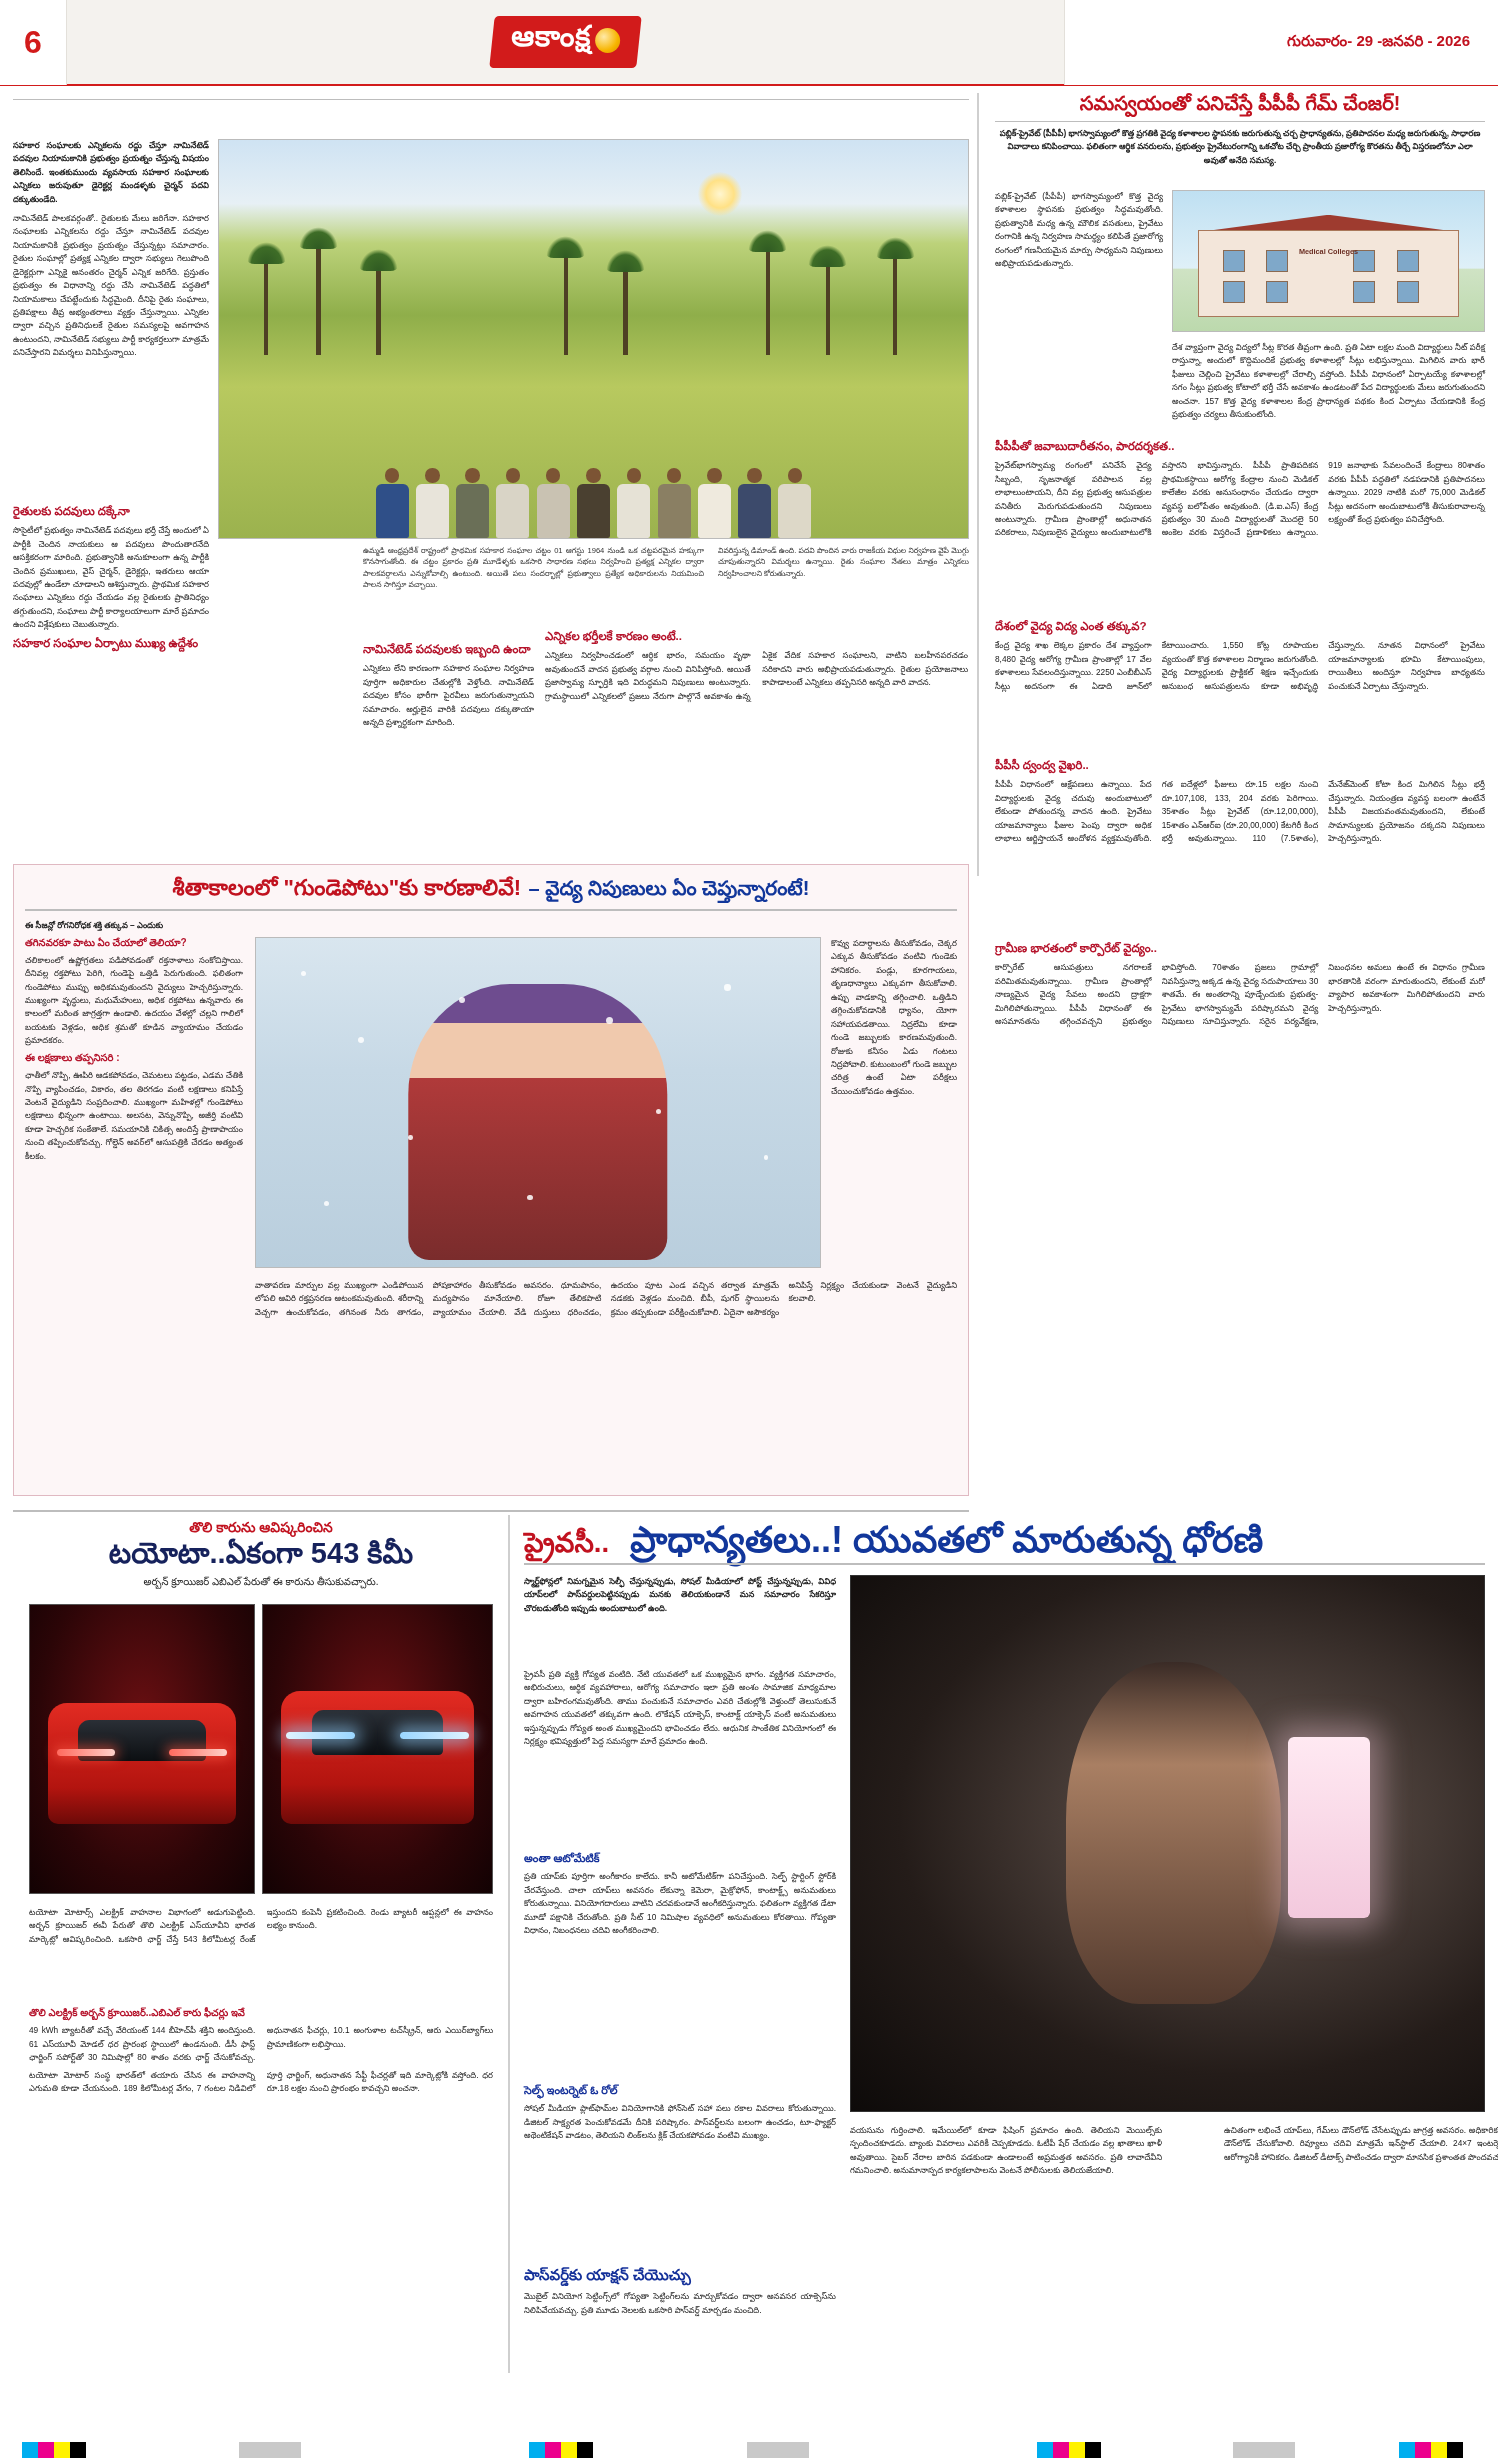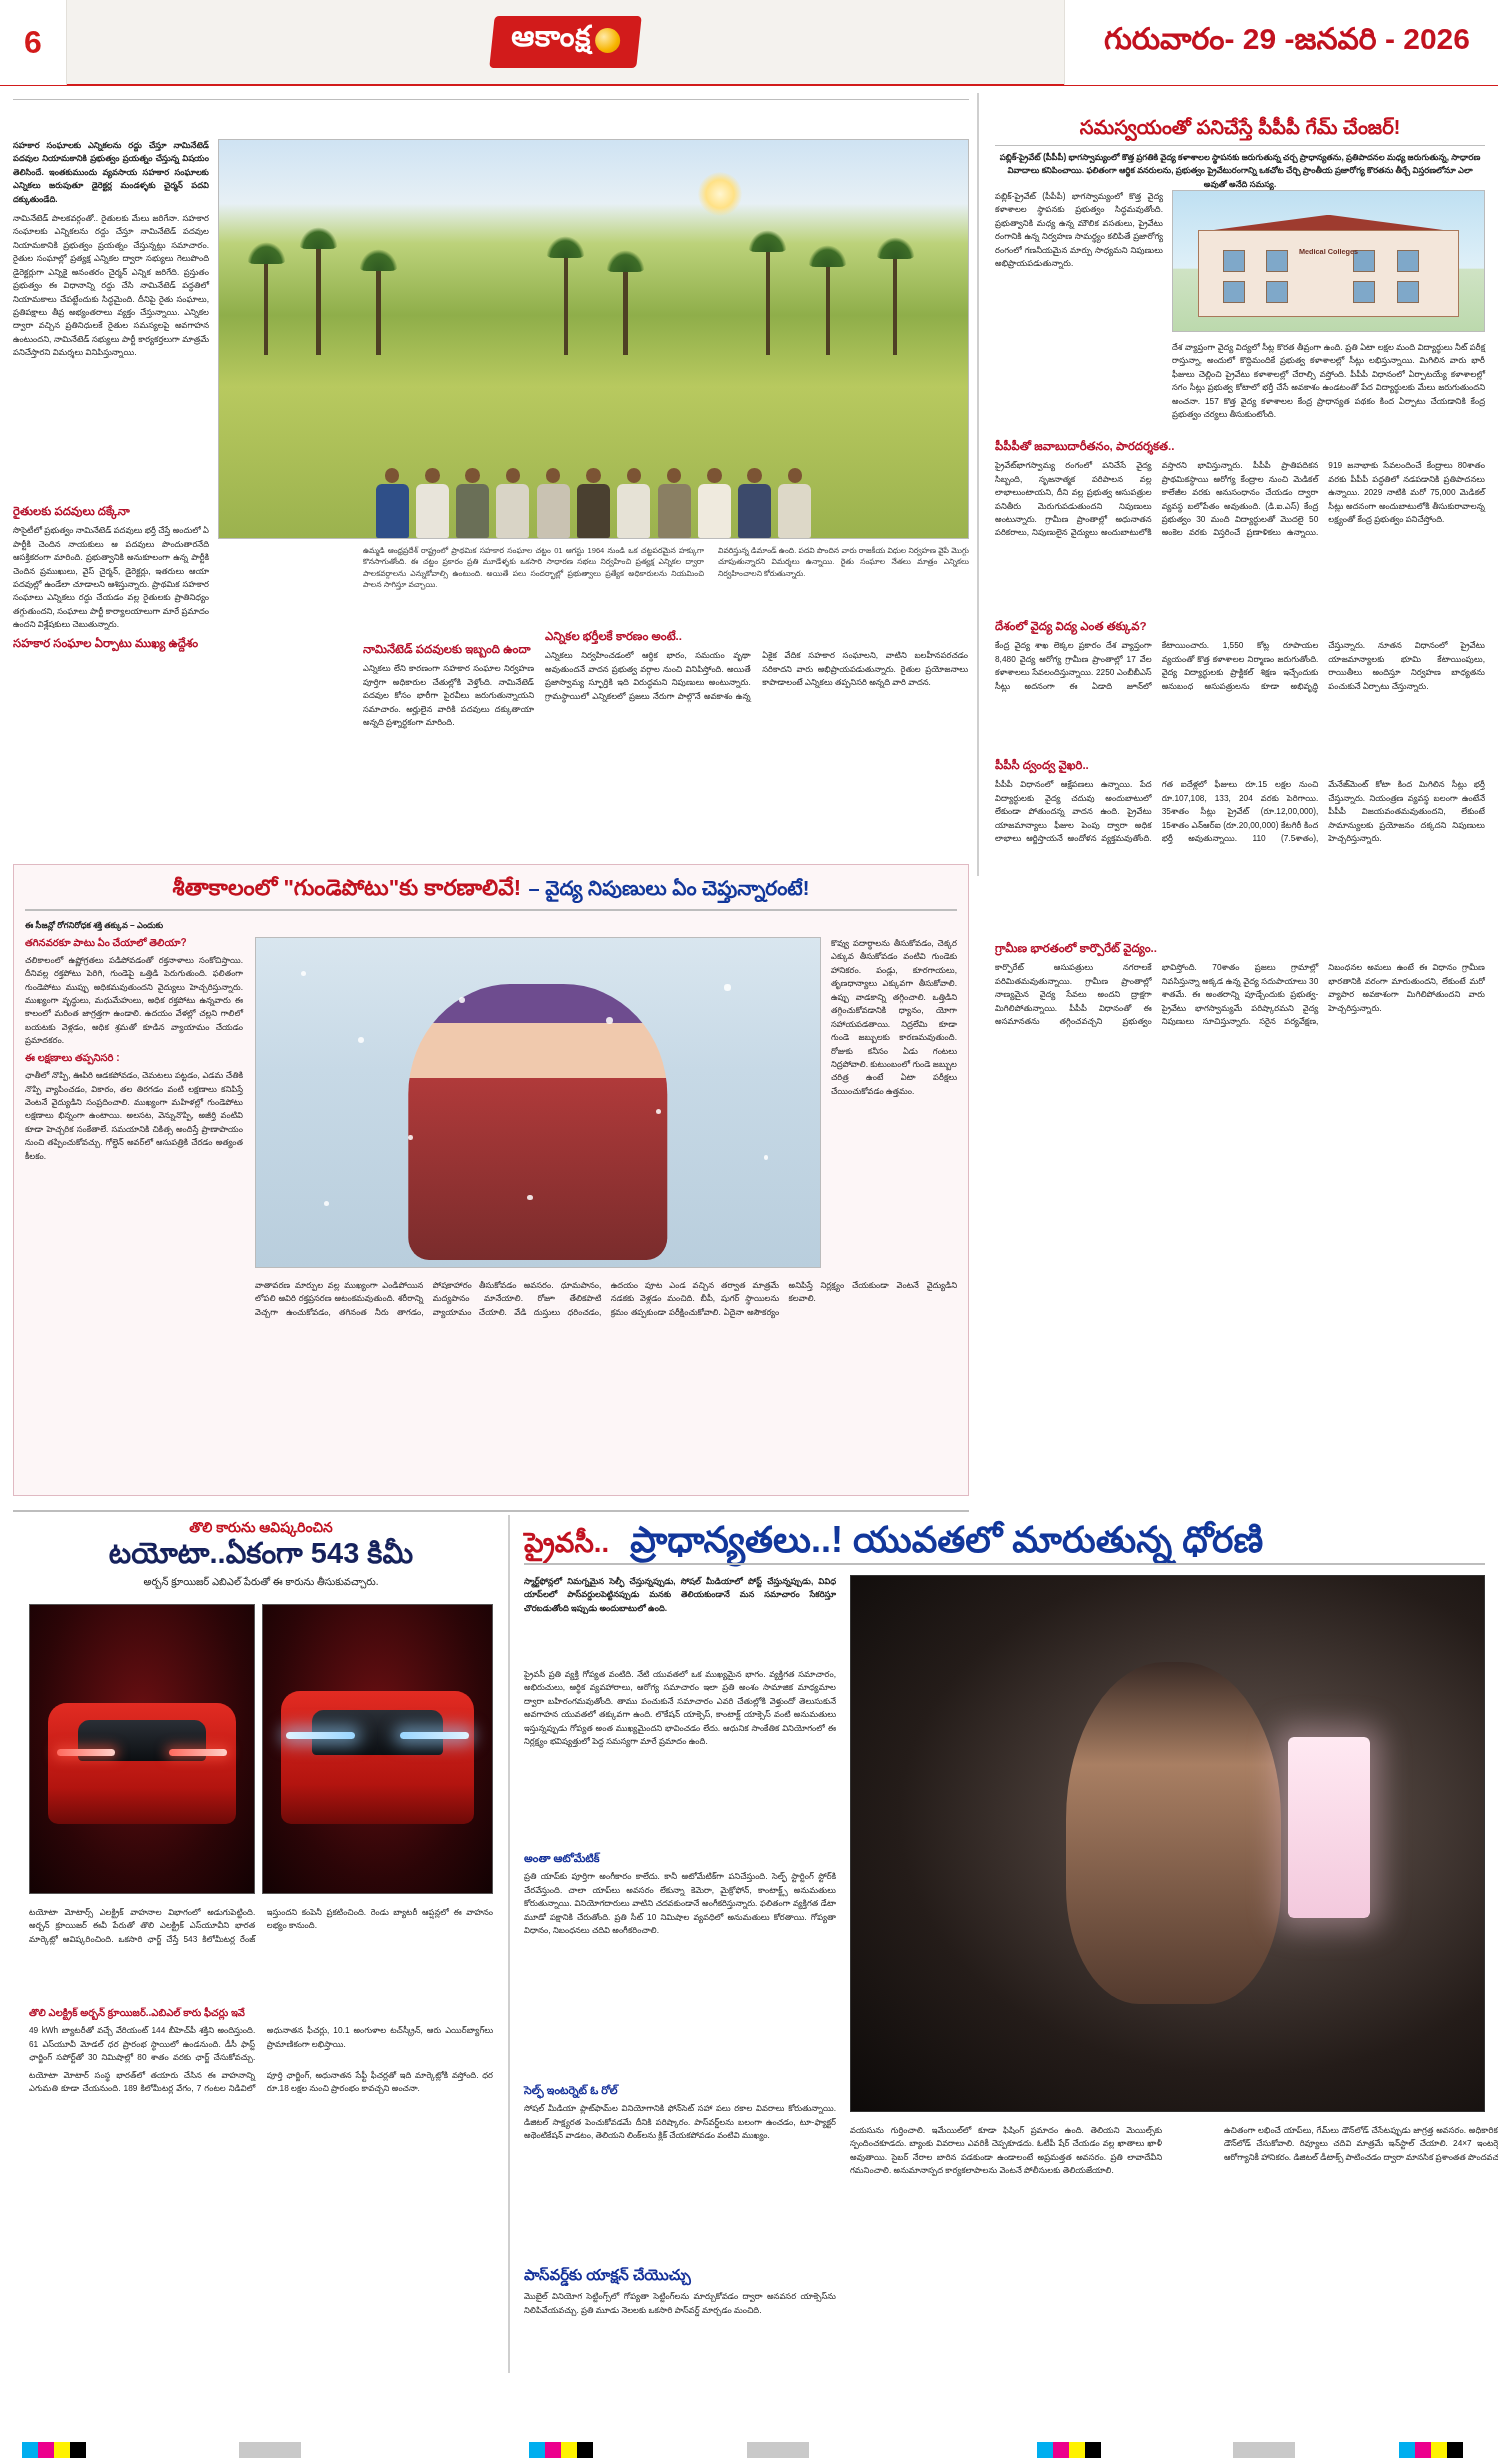--- a/index.html
+++ b/index.html
@@ -36,21 +36,21 @@
     transform:skewX(6deg);
   }
   .logo-swoosh {
     width:25px; height:25px; border-radius:50%;
     background:radial-gradient(circle at 35% 35%, #ffe9a8, #f7b500 60%, #d98b00);
     transform:skewX(6deg);
   }
   .date-strip {
     height:86px; min-width:435px; background:#ffffff;
     display:flex; align-items:center; justify-content:flex-end;
-    padding-right:29px; font-size:30px; font-weight:bold; color:#c1121f;
+    padding-right:29px; font-size:15px; font-weight:bold; color:#c1121f;
     border-left:0.7px solid #e3e0da;
   }
 
   
   .block { position:absolute; }
   .headline {
     color:#0e2f8a; font-weight:bold; line-height:1.12;
   }
   .headline.red { color:#c1121f; }
   .headline.blue { color:#12379b; }
@@ -282,21 +282,21 @@
     <div class="body-text">ఎన్నికలు లేని కారణంగా సహకార సంఘాల నిర్వహణ పూర్తిగా అధికారుల చేతుల్లోకి వెళ్తోంది. నామినేటెడ్ పదవుల కోసం భారీగా పైరవీలు జరుగుతున్నాయని సమాచారం. అర్హులైన వారికి పదవులు దక్కుతాయా అన్నది ప్రశ్నార్థకంగా మారింది.</div>
   </div>
 
   <div class="block" style="left:545px; top:625px; width:423px;">
     <div class="sub-head">ఎన్నికల భర్తీలకే కారణం అంటే..</div>
     <div class="body-text cols-2">ఎన్నికలు నిర్వహించడంలో ఆర్థిక భారం, సమయం వృథా అవుతుందనే వాదన ప్రభుత్వ వర్గాల నుంచి వినిపిస్తోంది. అయితే ప్రజాస్వామ్య స్ఫూర్తికి ఇది విరుద్ధమని నిపుణులు అంటున్నారు. గ్రామస్థాయిలో ఎన్నికలలో ప్రజలు నేరుగా పాల్గొనే అవకాశం ఉన్న ఏకైక వేదిక సహకార సంఘాలని, వాటిని బలహీనపరచడం సరికాదని వారు అభిప్రాయపడుతున్నారు. రైతుల ప్రయోజనాలు కాపాడాలంటే ఎన్నికలు తప్పనిసరి అన్నది వారి వాదన.</div>
   </div>
 
   <div class="vrule" style="left:977px; top:93px; height:783px;"></div>
 
-  <div class="block" style="left:995px; top:93px; width:490px;margin-top:24px;">
+  <div class="block" style="left:995px; top:93px; width:490px;">
     <div class="headline red" style="font-size:19.6px; text-align:center;">సమస్వయంతో పనిచేస్తే పీపీపీ గేమ్ చేంజర్!</div>
     <div class="rule" style="position:relative; height:1.5px; margin:5.8px 0 4.4px 0; width:100%;"></div>
     <div class="body-text" style="font-weight:bold; text-align:center;">పబ్లిక్-ప్రైవేట్ (పీపీపీ) భాగస్వామ్యంలో కొత్త ప్రగతికి వైద్య కళాశాలల స్థాపనకు జరుగుతున్న చర్చ ప్రాధాన్యతను, ప్రతిపాదనల మధ్య జరుగుతున్న, సాధారణ వివాదాలు కనిపించాయి. ఫలితంగా ఆర్థిక వనరులను, ప్రభుత్వం ప్రైవేటురంగాన్ని ఒకచోట చేర్చి ప్రాంతీయ ప్రజారోగ్య కొరతను తీర్చే విస్తరణలోనూ ఎలా అవుతో అనేది సమస్య.</div>
   </div>
 
   <div class="block body-text" style="left:995px; top:190px; width:168px;">పబ్లిక్-ప్రైవేట్ (పీపీపీ) భాగస్వామ్యంలో కొత్త వైద్య కళాశాలల స్థాపనకు ప్రభుత్వం సిద్ధమవుతోంది. ప్రభుత్వానికి మధ్య ఉన్న మౌలిక వసతులు, ప్రైవేటు రంగానికి ఉన్న నిర్వహణ సామర్థ్యం కలిపితే ప్రజారోగ్య రంగంలో గణనీయమైన మార్పు సాధ్యమని నిపుణులు అభిప్రాయపడుతున్నారు.</div>
 
   <div class="photo" style="left:1172px; top:190px; width:313px; height:142px; border:0.7px solid #bbb;">
     <div class="ppp-art">
       <div class="ppp-roof"></div>

